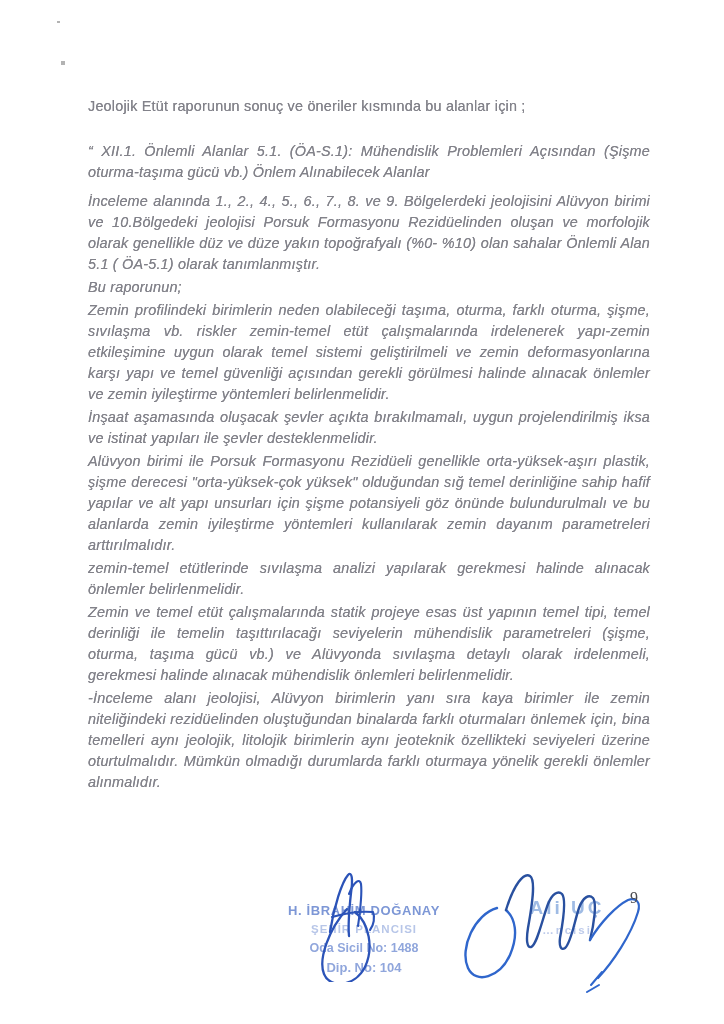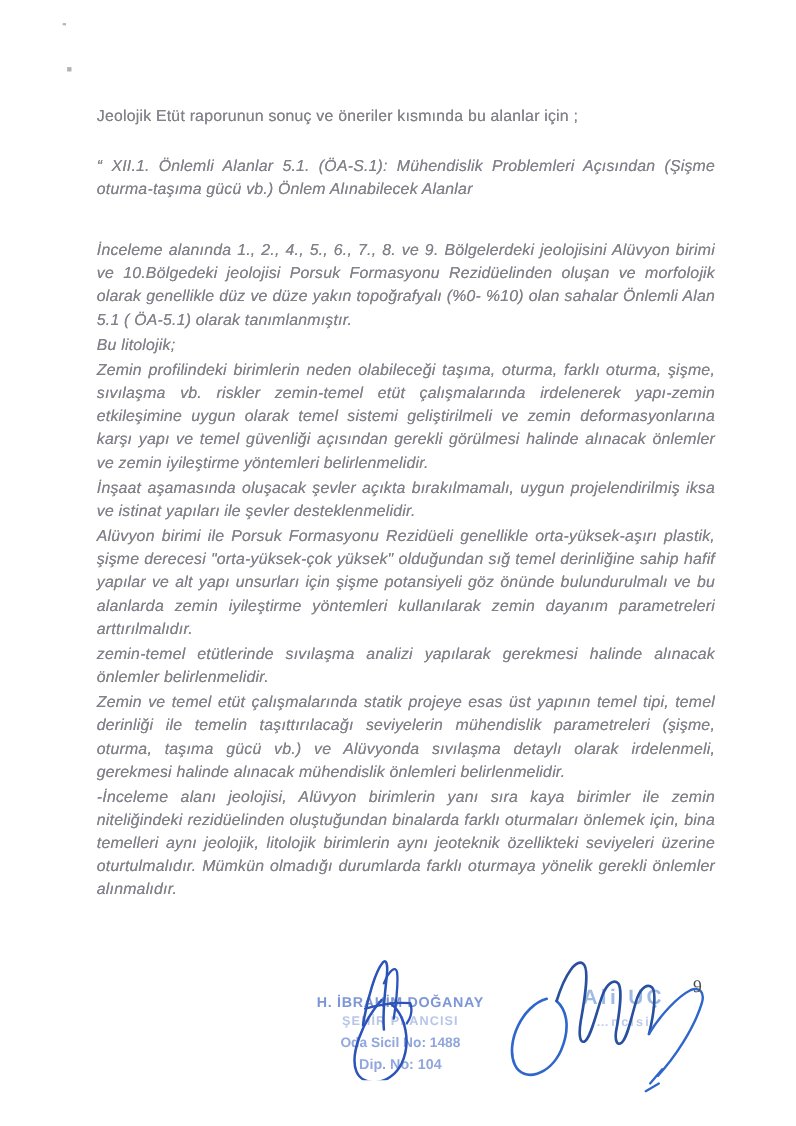--- a/index.html
+++ b/index.html
@@ -18,21 +18,21 @@
     line-height:21px;
     letter-spacing:0.2px;
     text-shadow:0 0 0.4px #8a8a90;
   }
   .para{
     margin:0 0 2px 0;
     text-align:justify;
     font-style:italic;
   }
   .para.intro{font-style:normal;margin-bottom:24px;}
-  .para.quote{margin-bottom:35px;}
+  .para.quote{margin-bottom:8px;}
   .para.nojust{text-align:left;}
 
   .speck{position:absolute;background:#8a8a8a;opacity:.65;}
   .speck-1{left:57px;top:21px;width:3px;height:2px;}
   .speck-2{left:61px;top:61px;width:4px;height:4px;}
 
   .stamp{
     position:absolute;
     text-align:center;
     color:#7d97d6;
@@ -65,21 +65,21 @@
 
 <div class="page">
 
   <div class="speck speck-1"></div>
   <div class="speck speck-2"></div>
 
   <div class="content">
     <p class="para intro">Jeolojik Etüt raporunun sonuç ve öneriler kısmında bu alanlar için ;</p>
     <p class="para quote">“ XII.1. Önlemli Alanlar 5.1. (ÖA-S.1): Mühendislik Problemleri Açısından (Şişme oturma-taşıma gücü vb.) Önlem Alınabilecek Alanlar</p>
     <p class="para">İnceleme alanında 1., 2., 4., 5., 6., 7., 8. ve 9. Bölgelerdeki jeolojisini Alüvyon birimi ve 10.Bölgedeki jeolojisi Porsuk Formasyonu Rezidüelinden oluşan ve morfolojik olarak genellikle düz ve düze yakın topoğrafyalı (%0- %10) olan sahalar Önlemli Alan 5.1 ( ÖA-5.1) olarak tanımlanmıştır.</p>
-    <p class="para nojust">Bu litolojik;</p>
+    <p class="para nojust">Bu raporunun;</p>
     <p class="para">Zemin profilindeki birimlerin neden olabileceği taşıma, oturma, farklı oturma, şişme, sıvılaşma vb. riskler zemin-temel etüt çalışmalarında irdelenerek yapı-zemin etkileşimine uygun olarak temel sistemi geliştirilmeli ve zemin deformasyonlarına karşı yapı ve temel güvenliği açısından gerekli görülmesi halinde alınacak önlemler ve zemin iyileştirme yöntemleri belirlenmelidir.</p>
     <p class="para">İnşaat aşamasında oluşacak şevler açıkta bırakılmamalı, uygun projelendirilmiş iksa ve istinat yapıları ile şevler desteklenmelidir.</p>
     <p class="para">Alüvyon birimi ile Porsuk Formasyonu Rezidüeli genellikle orta-yüksek-aşırı plastik, şişme derecesi "orta-yüksek-çok yüksek" olduğundan sığ temel derinliğine sahip hafif yapılar ve alt yapı unsurları için şişme potansiyeli göz önünde bulundurulmalı ve bu alanlarda zemin iyileştirme yöntemleri kullanılarak zemin dayanım parametreleri arttırılmalıdır.</p>
     <p class="para">zemin-temel etütlerinde sıvılaşma analizi yapılarak gerekmesi halinde alınacak önlemler belirlenmelidir.</p>
     <p class="para">Zemin ve temel etüt çalışmalarında statik projeye esas üst yapının temel tipi, temel derinliği ile temelin taşıttırılacağı seviyelerin mühendislik parametreleri (şişme, oturma, taşıma gücü vb.) ve Alüvyonda sıvılaşma detaylı olarak irdelenmeli, gerekmesi halinde alınacak mühendislik önlemleri belirlenmelidir.</p>
     <p class="para">-İnceleme alanı jeolojisi, Alüvyon birimlerin yanı sıra kaya birimler ile zemin niteliğindeki rezidüelinden oluştuğundan binalarda farklı oturmaları önlemek için, bina temelleri aynı jeolojik, litolojik birimlerin aynı jeoteknik özellikteki seviyeleri üzerine oturtulmalıdır. Mümkün olmadığı durumlarda farklı oturmaya yönelik gerekli önlemler alınmalıdır.</p>
   </div>
 
   <div class="stamp stamp-left">
     <div class="s1">H. İBRAHİM DOĞANAY</div>

